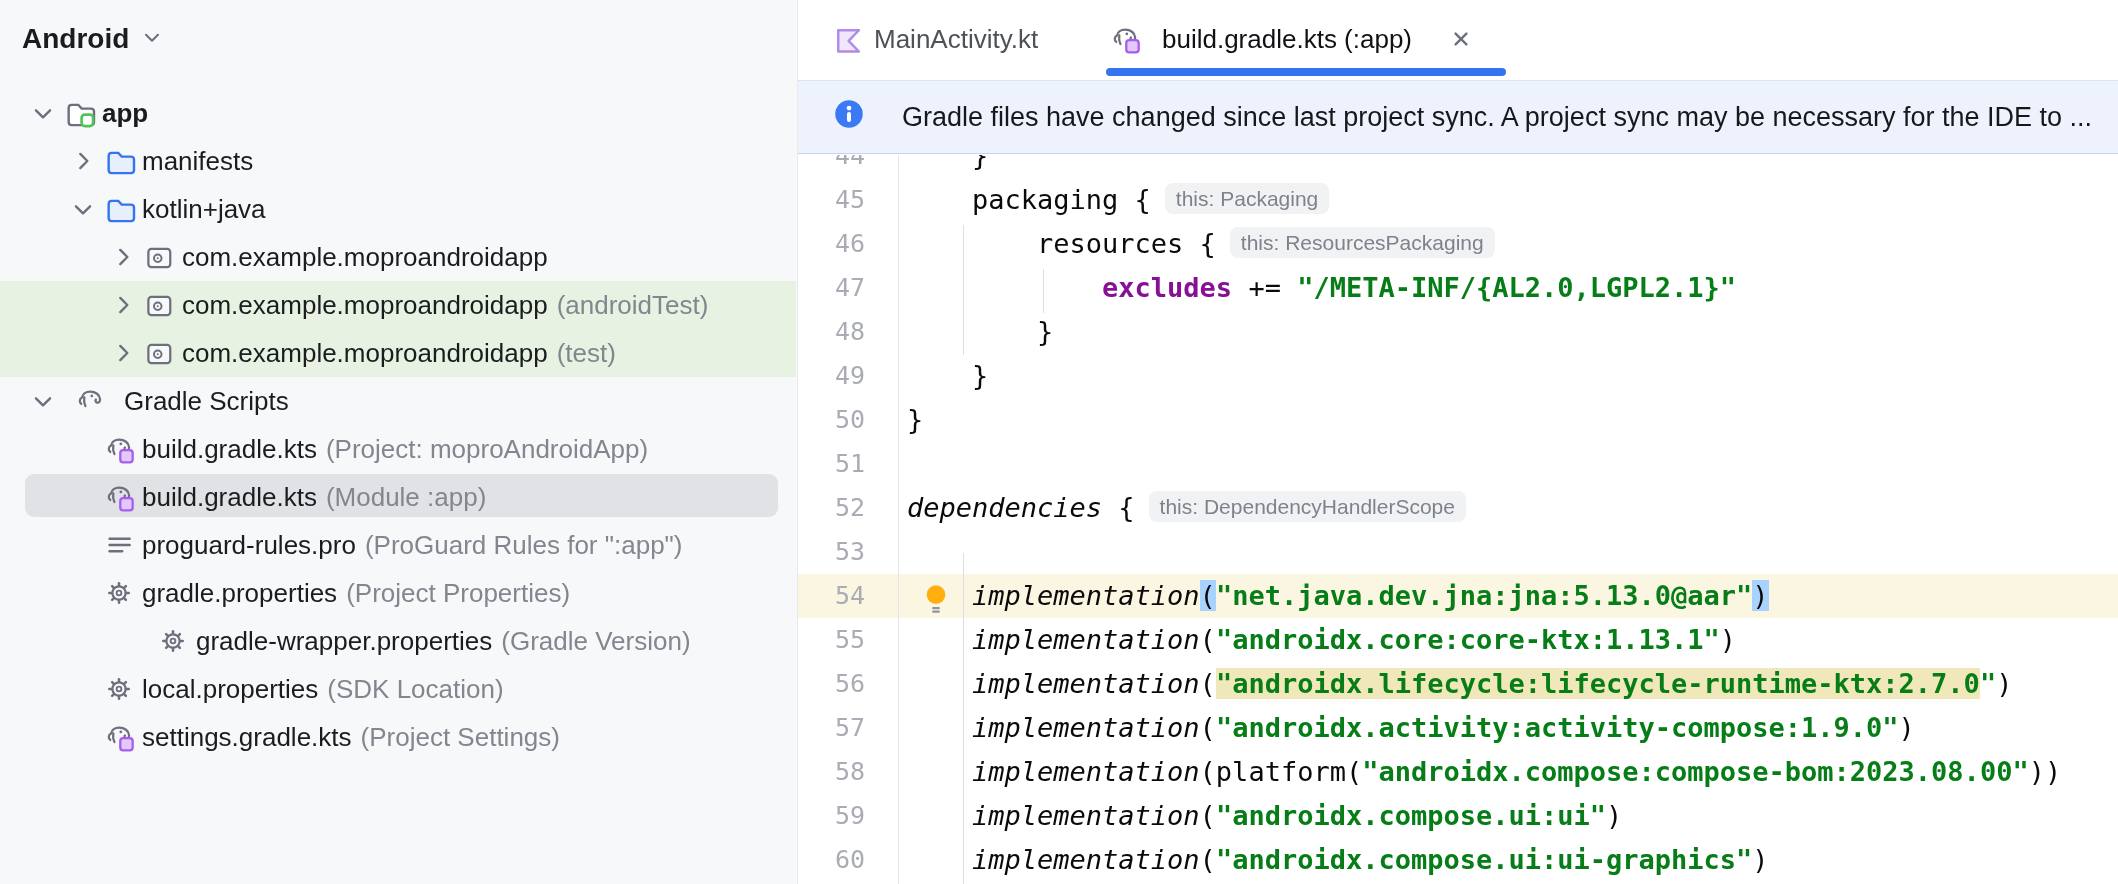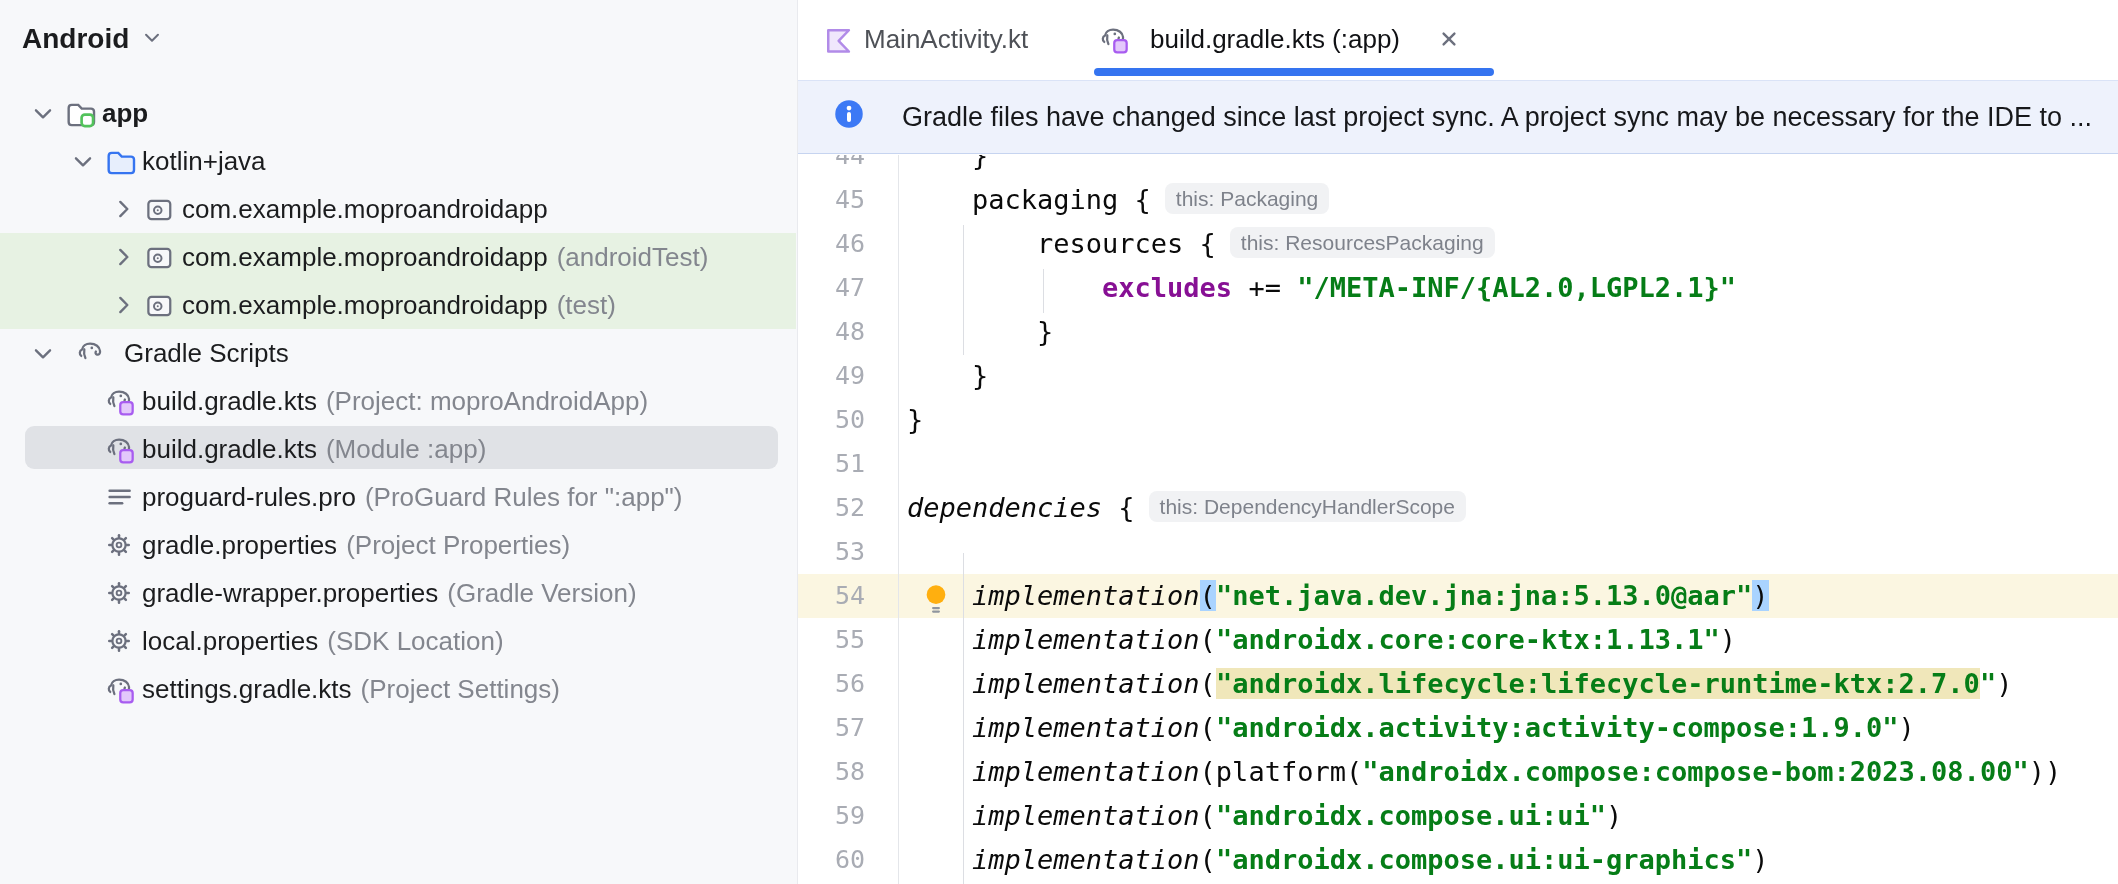--- a/index.html
+++ b/index.html
@@ -82,20 +82,37 @@
               <rect x="13.2" y="13.2" width="8.6" height="8.6" rx="2.4" fill="#fff" stroke="#52C25B" stroke-width="2"></rect>
             </svg>
           </span>
         </span>
         <span class="lbl-bold">app</span>
       </div>
       <div class="tree-row" style="padding-left: 70px;">
         <span class="chev">
           <span style="display: inline-flex;">
             <svg width="26" height="26" viewBox="0 0 24 24" fill="none" xmlns="http://www.w3.org/2000/svg">
+              <path d="M9.5 5.5 16 12l-6.5 6.5" stroke="#6C707E" stroke-width="2.2" stroke-linecap="round" stroke-linejoin="round"></path>
+            </svg>
+          </span>
+        </span>
+        <span class="icon-box">
+          <span style="display: inline-flex;">
+            <svg width="32" height="32" viewBox="0 0 24 24" fill="none" xmlns="http://www.w3.org/2000/svg">
+              <path d="M3.5 8.2c0-1.3 1-2.3 2.3-2.3h4.9l2.6 2.8h7c1.2 0 2.2 1 2.2 2.2v7.9c0 1.3-1 2.3-2.2 2.3H5.8c-1.3 0-2.3-1-2.3-2.3z" fill="#E7EEFC" stroke="#3574F0" stroke-width="1.8"></path>
+            </svg>
+          </span>
+        </span>
+        <span>manifests</span>
+      </div>
+      <div class="tree-row" style="padding-left: 70px;">
+        <span class="chev">
+          <span style="display: inline-flex;">
+            <svg width="26" height="26" viewBox="0 0 24 24" fill="none" xmlns="http://www.w3.org/2000/svg">
               <path d="M5.5 9.5 12 16l6.5-6.5" stroke="#6C707E" stroke-width="2.2" stroke-linecap="round" stroke-linejoin="round"></path>
             </svg>
           </span>
         </span>
         <span class="icon-box">
           <span style="display: inline-flex;">
             <svg width="32" height="32" viewBox="0 0 24 24" fill="none" xmlns="http://www.w3.org/2000/svg">
               <path d="M3.5 8.2c0-1.3 1-2.3 2.3-2.3h4.9l2.6 2.8h7c1.2 0 2.2 1 2.2 2.2v7.9c0 1.3-1 2.3-2.2 2.3H5.8c-1.3 0-2.3-1-2.3-2.3z" fill="#E7EEFC" stroke="#3574F0" stroke-width="1.8"></path>
             </svg>
           </span>
@@ -243,21 +260,21 @@
                 <path d="M16.1 16.1l1.4 1.4"></path>
                 <path d="M17.5 6.5 16.1 7.9"></path>
                 <path d="M7.9 16.1 6.5 17.5"></path>
               </g>
             </svg>
           </span>
         </span>
         <span>gradle.properties</span>
         <span class="sec">(Project Properties)</span>
       </div>
-      <div class="tree-row" style="padding-left: 70px;">
+      <div class="tree-row" style="padding-left: 108px; margin-left: 16px;">
         <span class="chev"></span>
         <span class="icon-box">
           <span style="display: inline-flex;">
             <svg width="30" height="30" viewBox="0 0 24 24" fill="none" xmlns="http://www.w3.org/2000/svg">
               <circle cx="12" cy="12" r="5.3" stroke="#6C707E" stroke-width="1.8"></circle>
               <circle cx="12" cy="12" r="1.9" stroke="#6C707E" stroke-width="1.5"></circle>
               <g stroke="#6C707E" stroke-width="2" stroke-linecap="round">
                 <path d="M12 4.2v2"></path>
                 <path d="M12 17.8v2"></path>
                 <path d="M4.2 12h2"></path>
@@ -309,29 +326,29 @@
           </span>
         </span>
         <span>settings.gradle.kts</span>
         <span class="sec">(Project Settings)</span>
       </div>
     </div>
 </div>
 
 <div class="editor">
   <div class="tabbar" id="tabbar">
-      <div class="tab tab-inactive" style="left: 24px; justify-content: flex-end;">
+      <div class="tab tab-inactive" style="left: 34px; justify-content: flex-end;">
         <span style="display: inline-flex;">
           <svg width="30" height="30" viewBox="0 0 24 24" fill="none" xmlns="http://www.w3.org/2000/svg">
             <path d="M5 5h16.5l-8.2 8.5 8.2 8.5H5Z" fill="#F0E7FC" stroke="#B18BE8" stroke-width="2" stroke-linejoin="round"></path>
           </svg>
         </span>
         <span>MainActivity.kt</span>
       </div>
-      <div class="tab tab-active" style="left: 300px; width: 392px; gap: 20px;">
+      <div class="tab tab-active" style="left: 312px; width: 392px; gap: 20px;">
         <span style="display: inline-flex;">
           <svg width="32" height="32" viewBox="0 0 24 24" fill="none" xmlns="http://www.w3.org/2000/svg">
             <path d="M4.7 14.2c-1.6-1.2-1.5-3.9.6-4.8.4-2.8 3-4.4 6-4.4 4.2 0 7.2 2.3 7.5 5.6.2 1.9-1 3-2.3 2.6-1.1-.3-1.4-1.5-.8-2.3" stroke="#6C707E" stroke-width="1.7" stroke-linecap="round"></path>
             <path d="M7 9.2c-.4 2.2-.2 4.6.8 6.6" stroke="#6C707E" stroke-width="1.7" stroke-linecap="round"></path>
             <circle cx="12.6" cy="8.2" r="1" fill="#6C707E"></circle>
             <rect x="12.2" y="12.8" width="9.3" height="9.3" rx="2.2" fill="#E3C8FB" stroke="#A85CF0" stroke-width="1.7"></rect>
           </svg>
         </span>
         <span>build.gradle.kts (:app)</span>
         <span class="tab-close">

